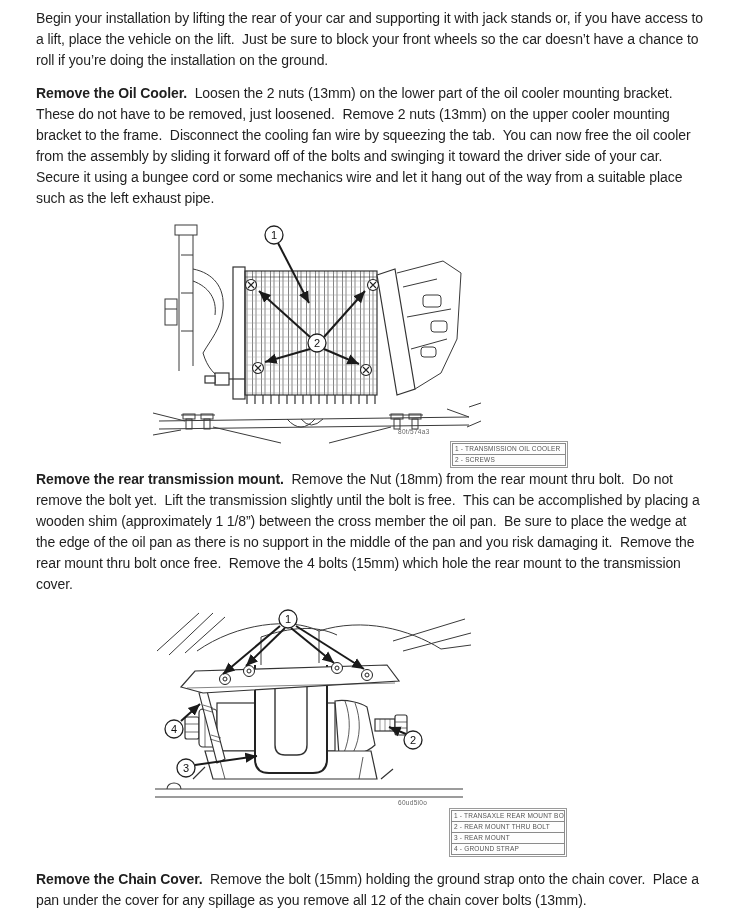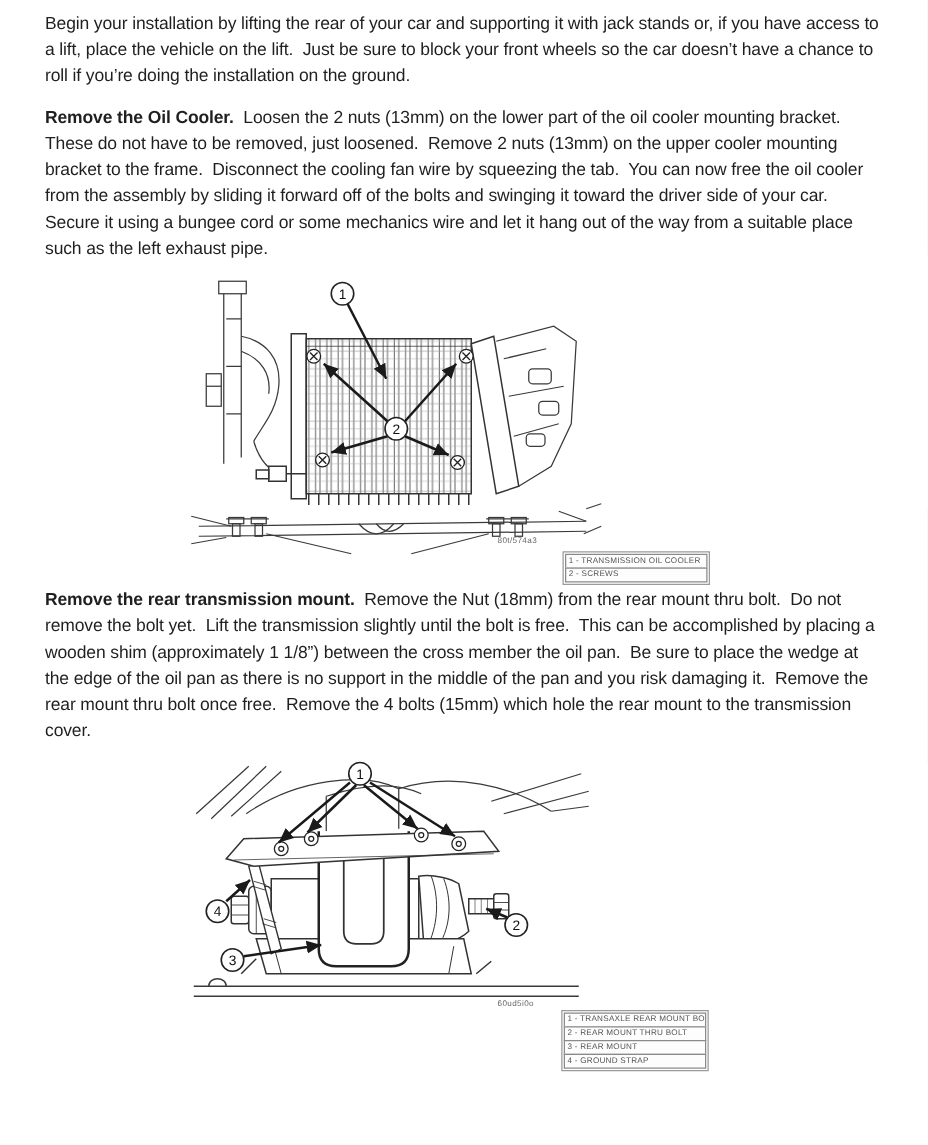--- a/index.html
+++ b/index.html
@@ -267,14 +267,15 @@
     </svg>
 
     <div class="legend">
       <div class="legend-row">1 - TRANSAXLE REAR MOUNT BOLTS</div>
       <div class="legend-row">2 - REAR MOUNT THRU BOLT</div>
       <div class="legend-row">3 - REAR MOUNT</div>
       <div class="legend-row">4 - GROUND STRAP</div>
     </div>
   </div>
 
+  <p class="para"><span class="lead">Remove the Chain Cover.</span><span>  Remove the bolt (15mm) holding the ground strap onto the chain cover.  Place a pan under the cover for any spillage as you remove all 12 of the chain cover bolts (13mm).</span></p>
 
 </div>
 
 </body></html>

